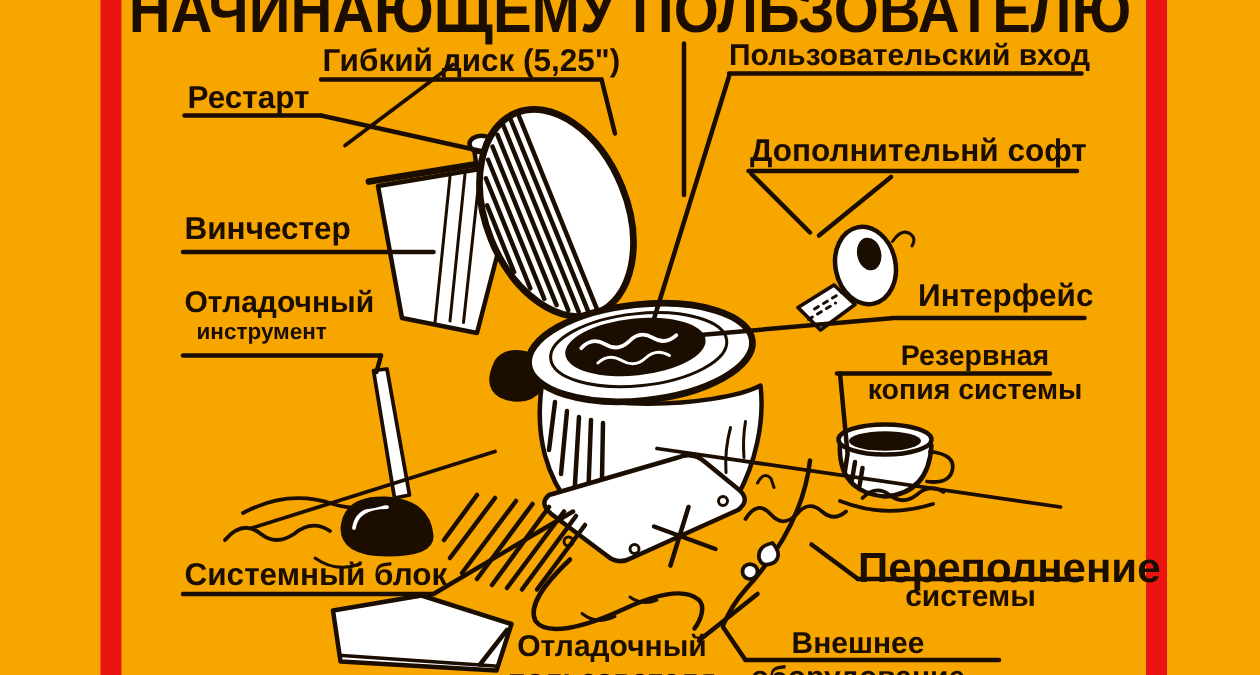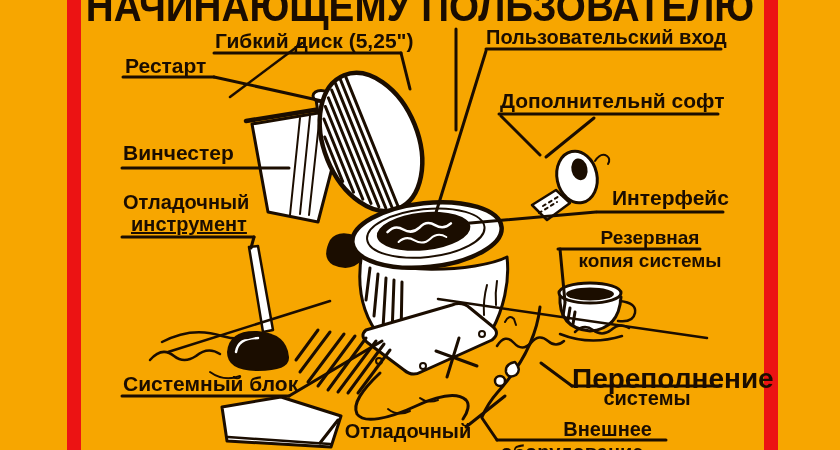--- a/index.html
+++ b/index.html
@@ -221,29 +221,29 @@
 
 <div class="label" style="left:125px;top:55px;font-size:21px;">Рестарт</div>
 
 <div class="label" style="left:486px;top:27px;font-size:20px;">Пользовательский вход</div>
 
 <div class="label" style="left:123px;top:142px;font-size:21px;">Винчестер</div>
 
 <div class="label" style="left:500px;top:90px;font-size:21px;text-align:center;">Дополнительнй софт</div>
 
 <div class="label" style="left:123px;top:192px;font-size:20px;">Отладочный</div>
-<div class="label" style="left:131px;top:214px;font-size:20px;text-decoration:underline;">инструмент</div>
+<div class="label" style="left:131px;top:214px;font-size:15px;">инструмент</div>
 
 <div class="label" style="left:612px;top:187px;font-size:21px;">Интерфейс</div>
 
 <div class="label ctr" style="left:577px;top:228px;width:146px;font-size:19px;text-align:center;">Резервная</div>
 <div class="label ctr" style="left:570px;top:251px;width:160px;font-size:19px;">копия системы</div>
 
 <div class="label" style="left:123px;top:373px;font-size:21px;">Системный блок</div>
 
 <div class="label ctr" style="left:572px;top:364px;width:150px;font-size:28px;">Переполнение</div>
 <div class="label ctr" style="left:572px;top:388px;width:150px;font-size:20px;">системы</div>
 
 <div class="label ctr" style="left:343px;top:421px;width:130px;font-size:20px;">Отладочный</div>
 <div class="label ctr" style="left:338px;top:444px;width:140px;font-size:20px;">пользователя</div>
 
-<div class="label ctr" style="left:492px;top:419px;width:160px;font-size:20px;text-align:right;">Внешнее</div>
+<div class="label ctr" style="left:492px;top:419px;width:160px;font-size:20px;">Внешнее</div>
 <div class="label ctr" style="left:492px;top:442px;width:160px;font-size:20px;">оборудование</div>
 
 </body></html>

